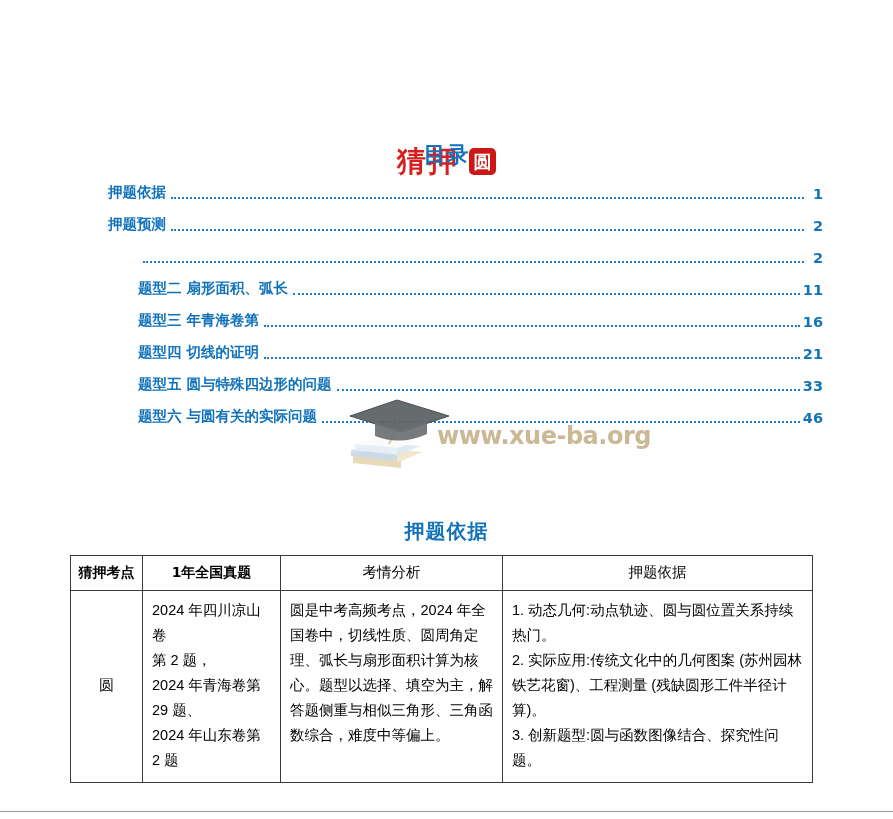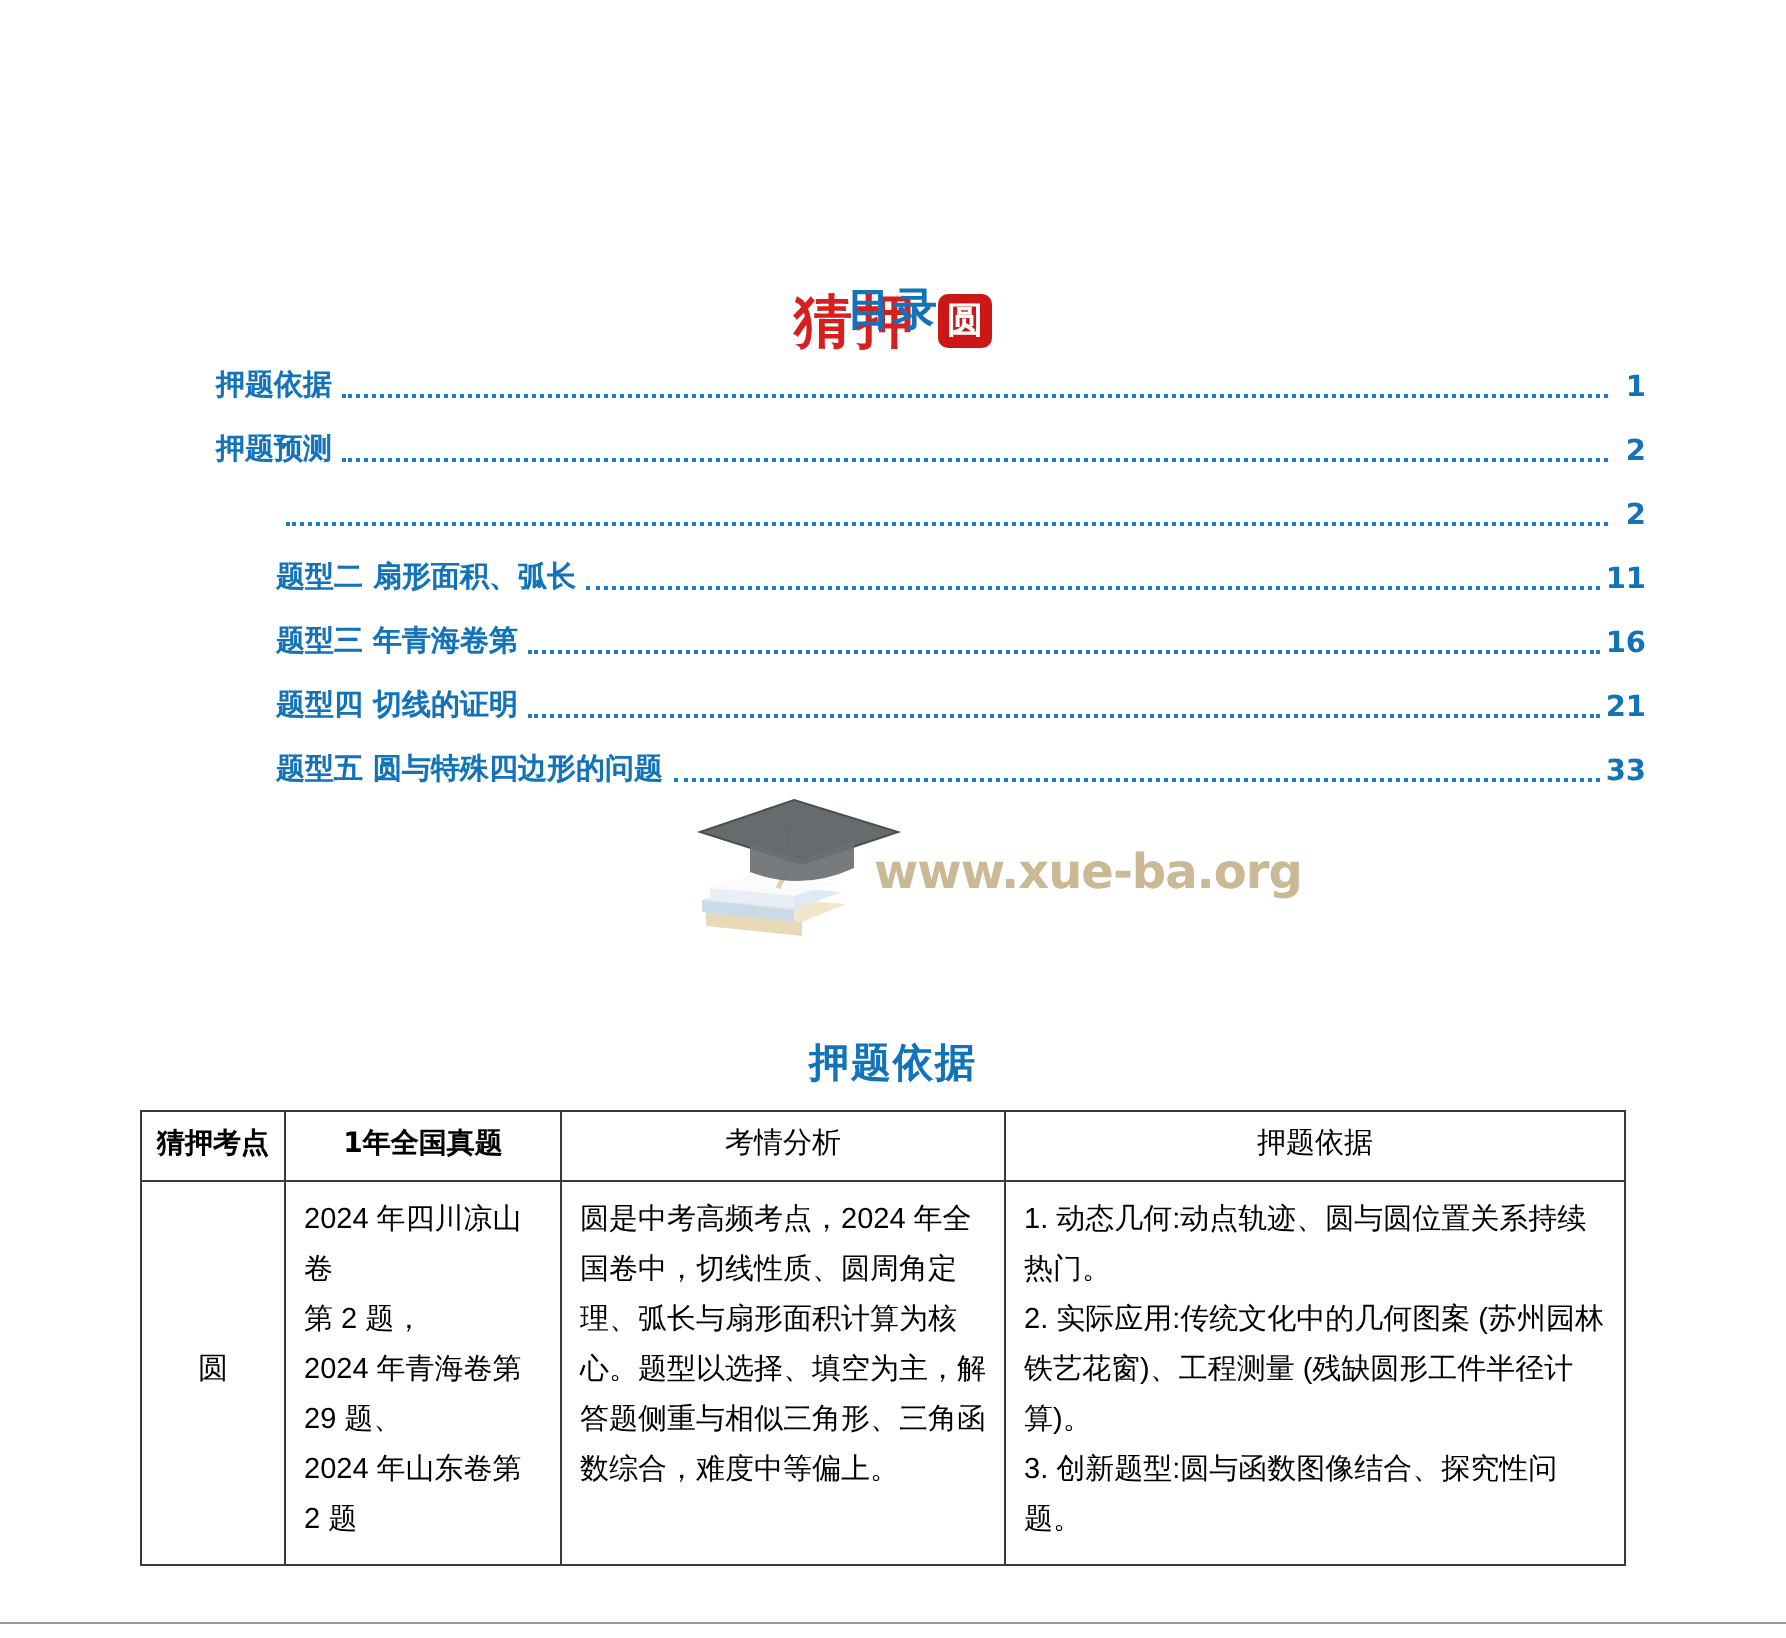--- a/index.html
+++ b/index.html
@@ -248,20 +248,25 @@
       <span class="toc-dots"></span>
       <span class="toc-page">21</span>
     </div>
 
     <div class="toc-row level-2">
       <span class="toc-label">题型五  圆与特殊四边形的问题</span>
       <span class="toc-dots"></span>
       <span class="toc-page">33</span>
     </div>
 
+    <div class="toc-row level-2">
+      <span class="toc-label">题型六  与圆有关的实际问题</span>
+      <span class="toc-dots"></span>
+      <span class="toc-page">46</span>
+    </div>
 
   </div>
 
   <div class="watermark">
     <svg width="120" height="80" viewBox="0 0 120 80">
 
       <path d="M8 58 L30 50 L78 54 L56 63 Z" fill="#f0e2c4" opacity="0.85"></path>
       <path d="M8 58 L56 63 L56 70 L8 65 Z" fill="#e4d3ac" opacity="0.85"></path>
       <path d="M6 52 L30 44 L76 48 L52 57 Z" fill="#dce8f2" opacity="0.9"></path>
       <path d="M6 52 L52 57 L52 63 L6 58 Z" fill="#c5d8ea" opacity="0.9"></path>

